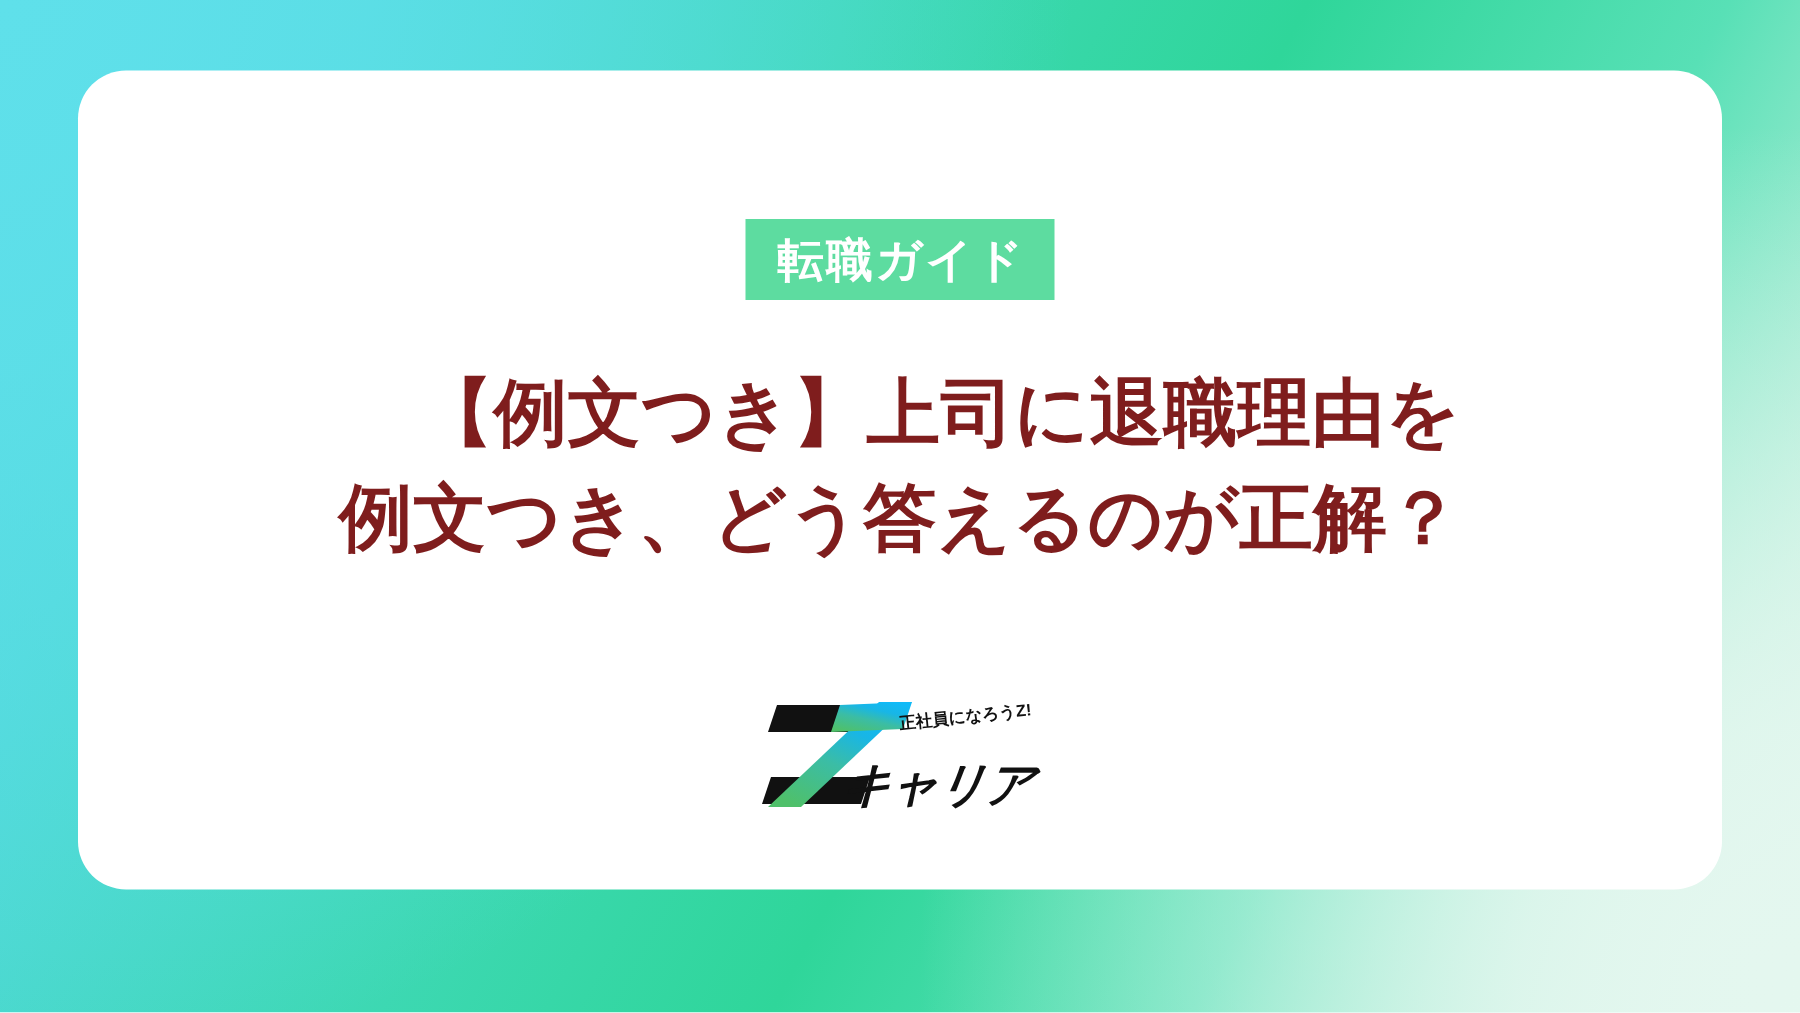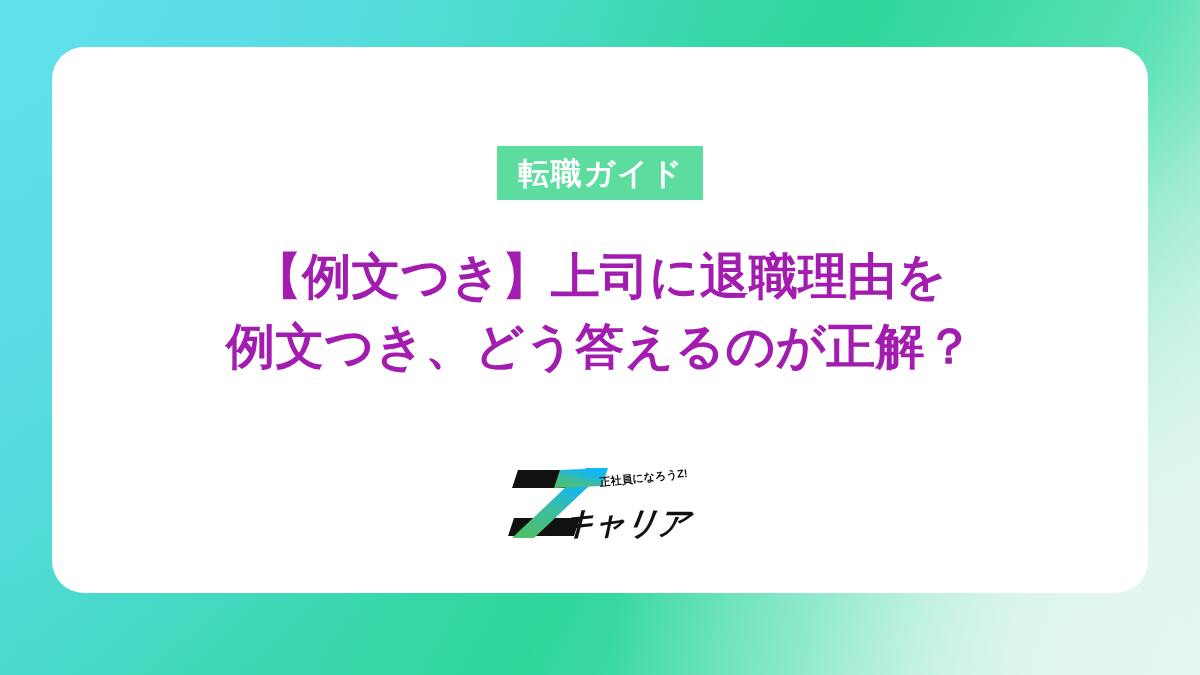--- a/index.html
+++ b/index.html
@@ -54,22 +54,22 @@
     letter-spacing: 0.055em;
     line-height: 1;
     padding: 12px 19px 11px 21px;
     white-space: nowrap;
     user-select: none;
   }
 
   
   .headline {
     margin-top: 42px;
-    text-align: center;
-    color: #a21caf;
+    text-align: right;
+    color: #7f1d1d;
     font-size: 49px;
     font-weight: 700;
     line-height: 1.42;
     letter-spacing: 0.005em;
     max-width: 960px;
   }
   .headline .hl-line {
     display: block;
     white-space: nowrap;
   }

